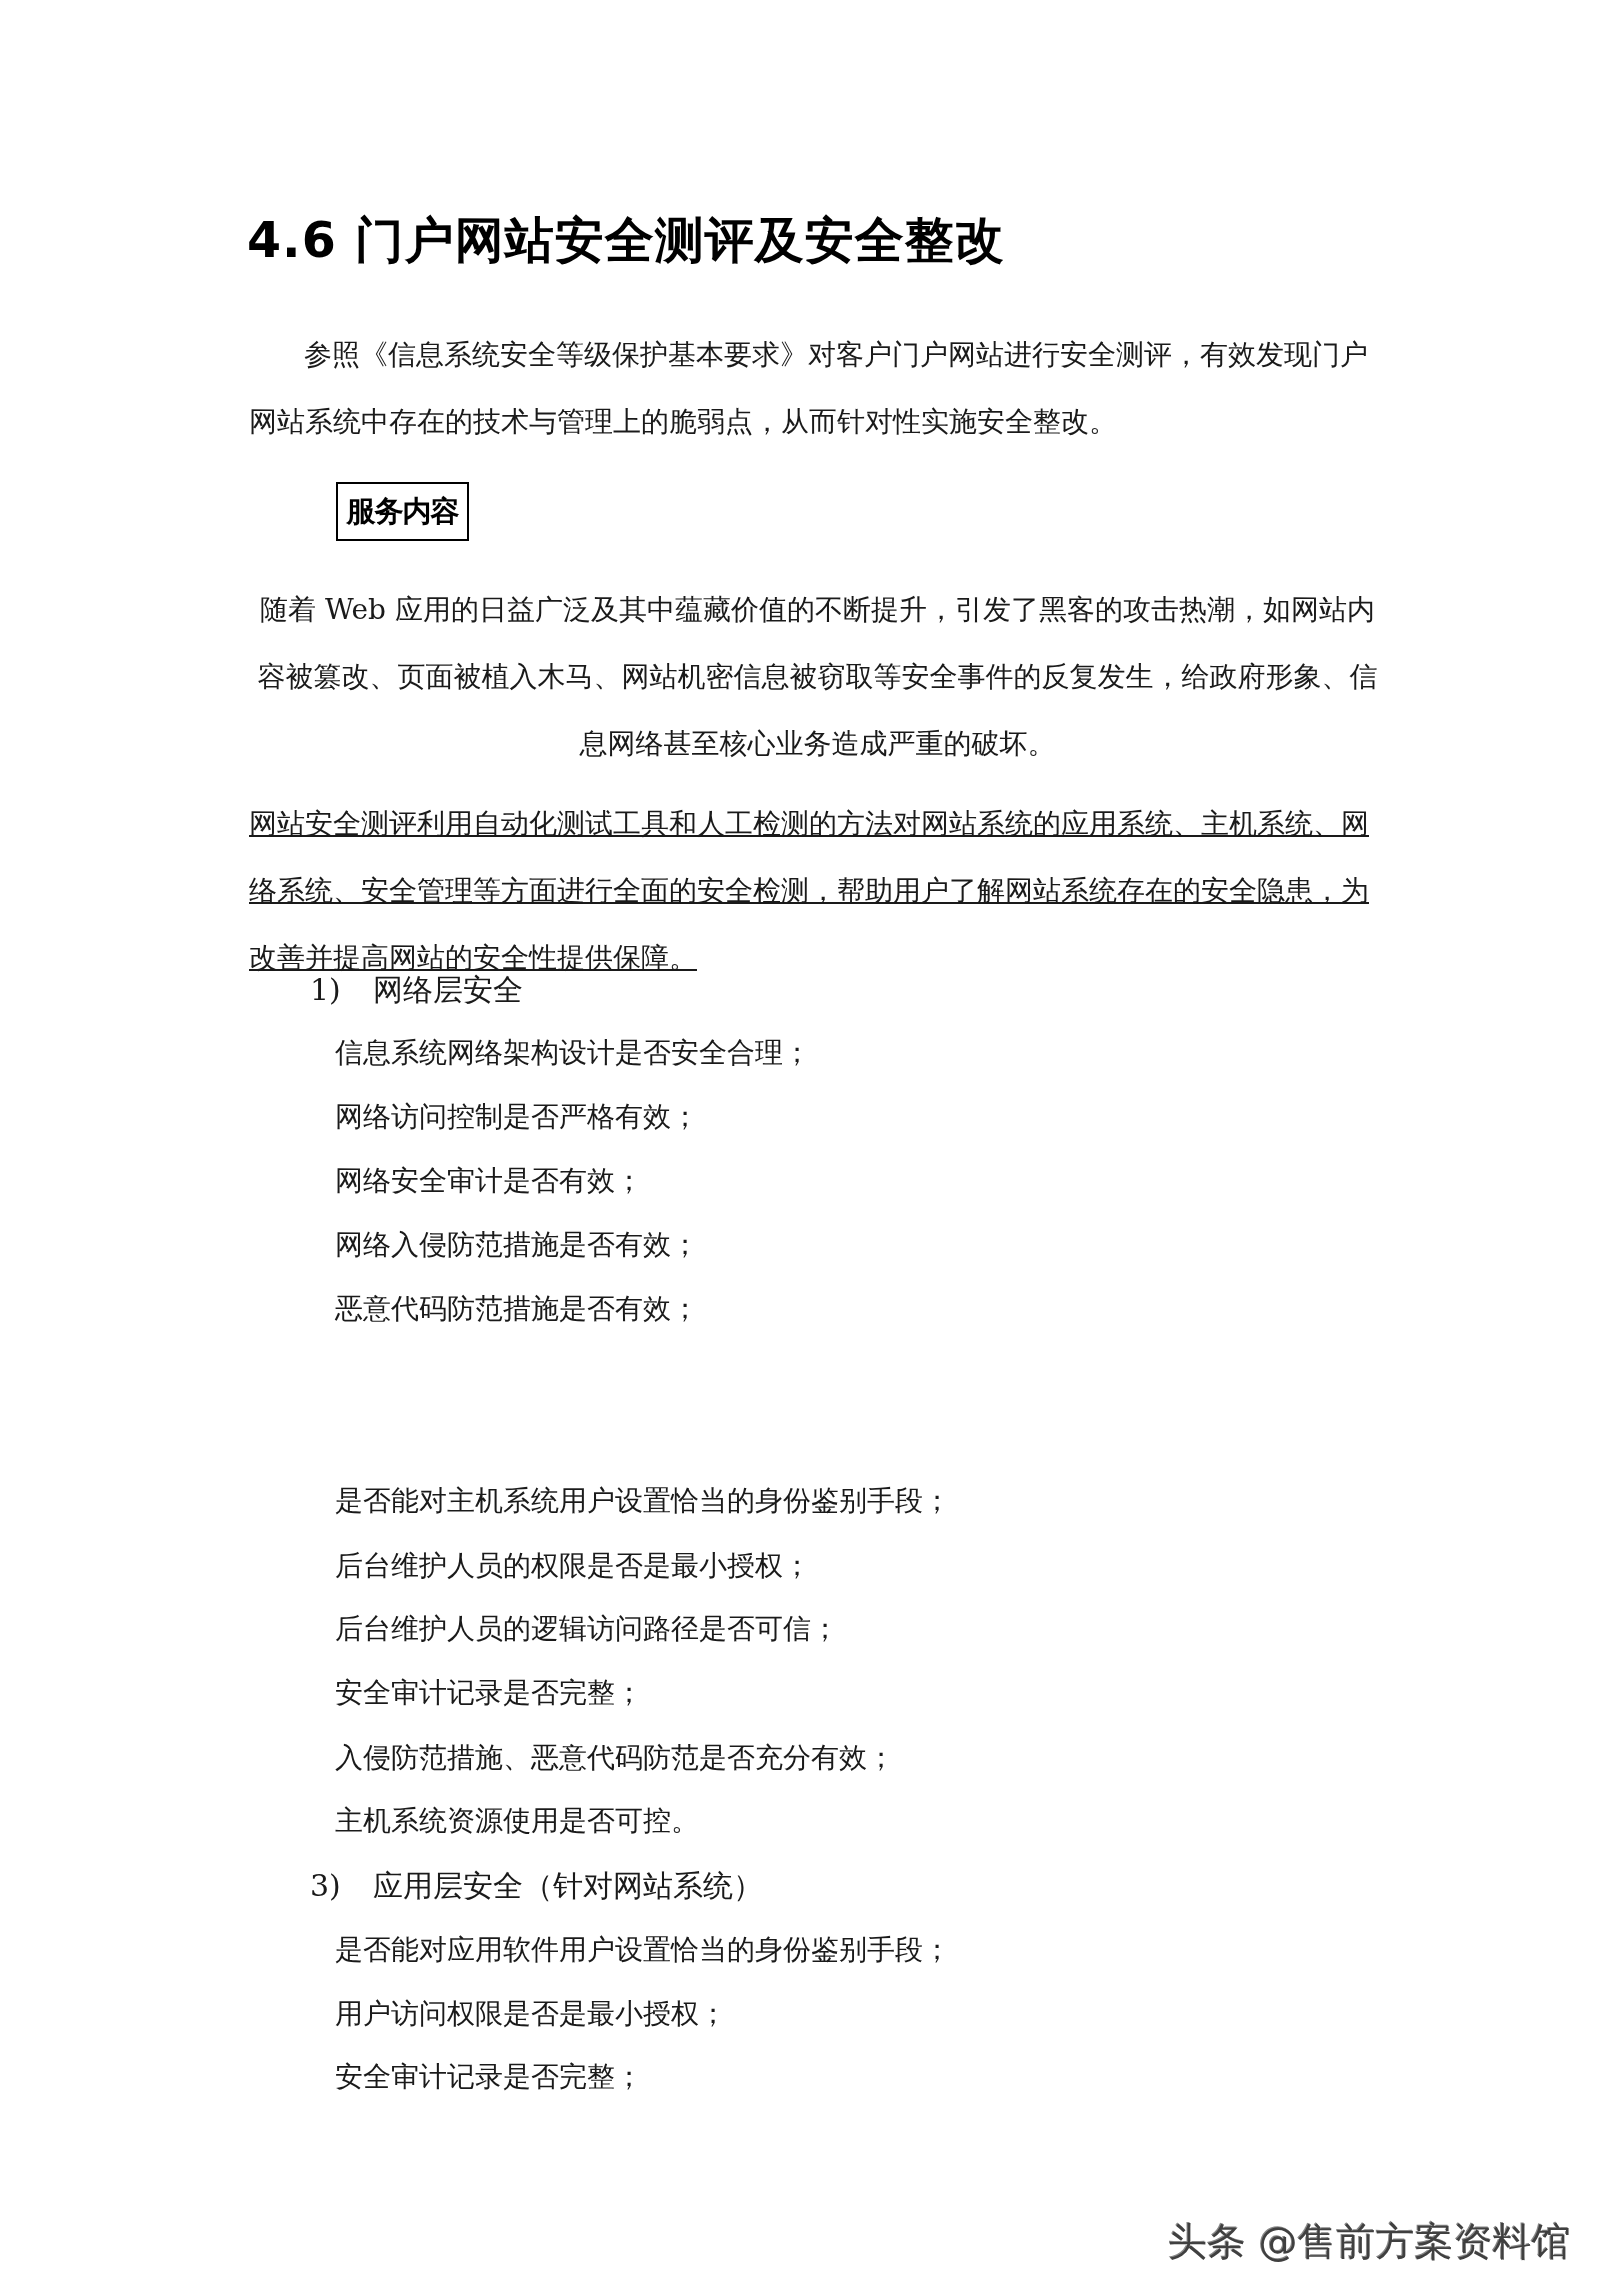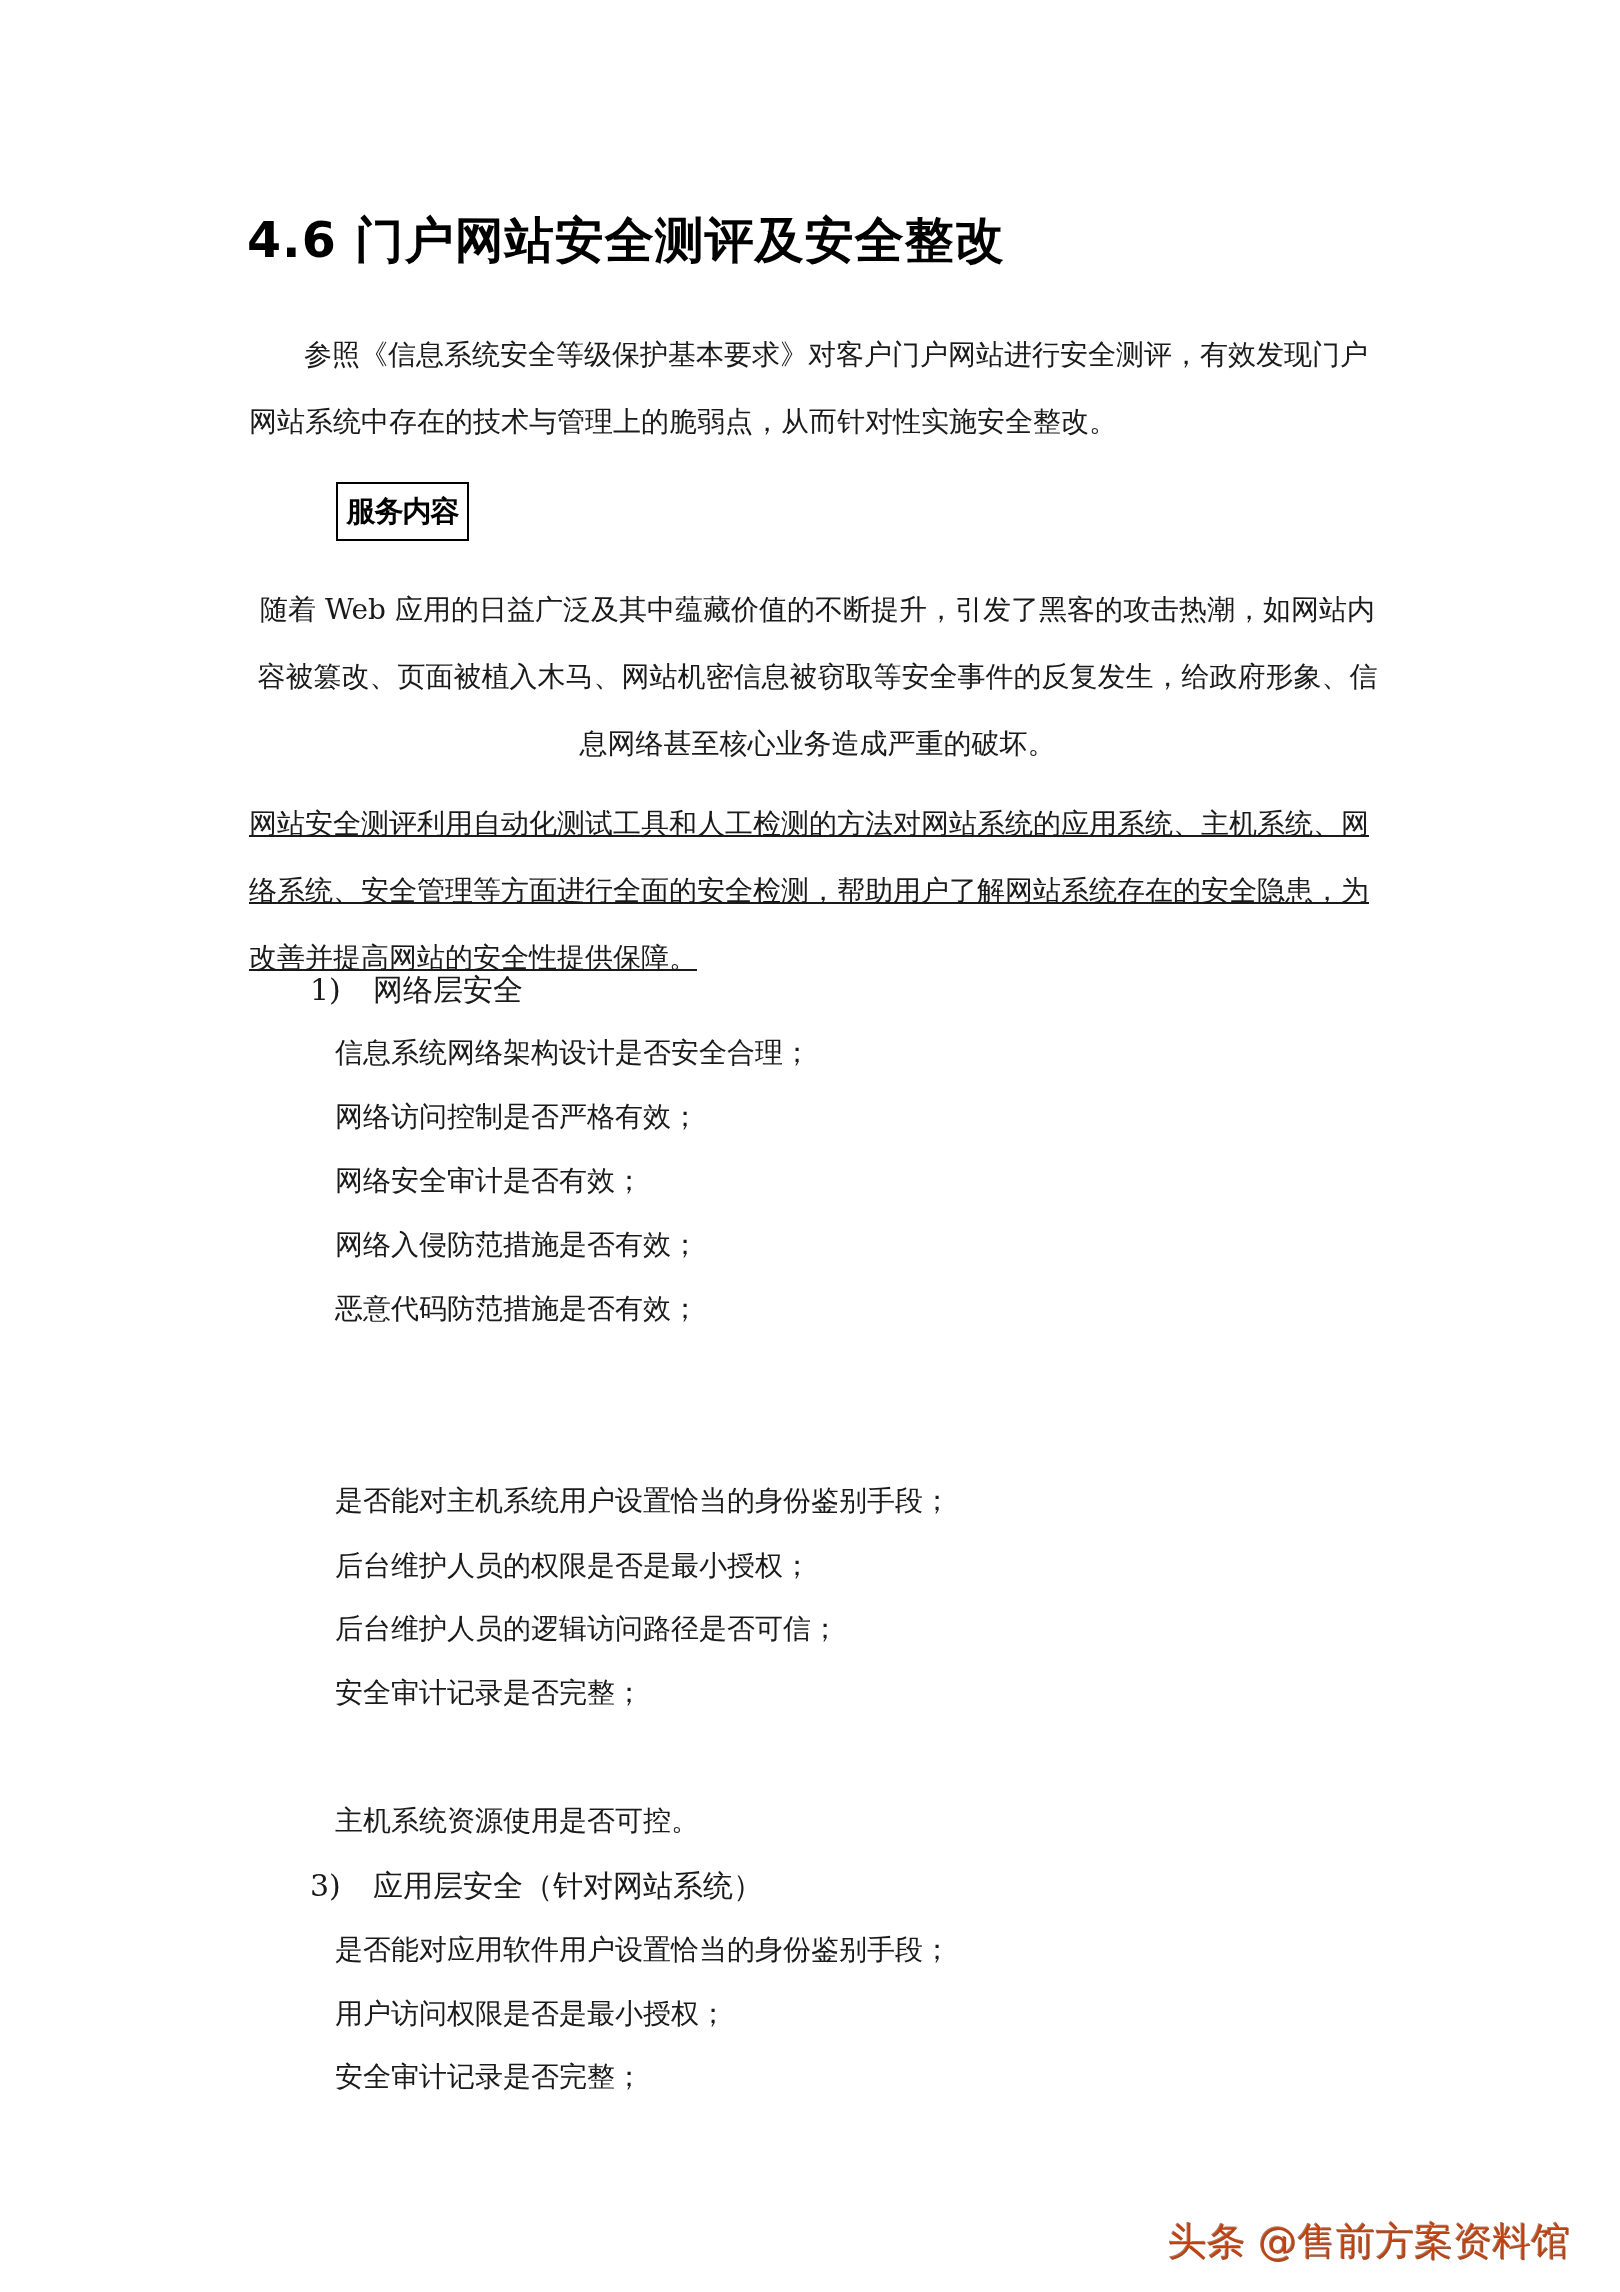--- a/index.html
+++ b/index.html
@@ -30,21 +30,21 @@
   .p2 { top: 790px; text-decoration: underline; }
   .list-head {
     position: absolute; left: 310px; font-size: 30px; color: #1a1a1a; white-space: nowrap;
   }
   .list-head .num { display: inline-block; width: 63px; }
   .item {
     position: absolute; left: 335px; font-size: 28px; color: #1a1a1a; white-space: nowrap;
   }
   .watermark {
     position: absolute; left: 1168px; top: 2215px;
-    font-family: "DejaVu Sans", sans-serif; font-size: 39px; color: #c2410c;
+    font-family: "DejaVu Sans", sans-serif; font-size: 39px; color: #404040;
     text-shadow: 1px 1px 1px #fff, -1px -1px 0 #888; white-space: nowrap;
   }
 </style>
 </head>
 <body>
 
 <div class="page">
   <div class="heading">4.6 门户网站安全测评及安全整改</div>
 
   <div class="para intro">参照《信息系统安全等级保护基本要求》对客户门户网站进行安全测评，有效发现门户网站系统中存在的技术与管理上的脆弱点，从而针对性实施安全整改。</div>
@@ -60,20 +60,21 @@
   <div class="item" style="top:1034px">信息系统网络架构设计是否安全合理；</div>
   <div class="item" style="top:1098px">网络访问控制是否严格有效；</div>
   <div class="item" style="top:1162px">网络安全审计是否有效；</div>
   <div class="item" style="top:1226px">网络入侵防范措施是否有效；</div>
   <div class="item" style="top:1290px">恶意代码防范措施是否有效；</div>
 
   <div class="item" style="top:1482px">是否能对主机系统用户设置恰当的身份鉴别手段；</div>
   <div class="item" style="top:1547px">后台维护人员的权限是否是最小授权；</div>
   <div class="item" style="top:1610px">后台维护人员的逻辑访问路径是否可信；</div>
   <div class="item" style="top:1674px">安全审计记录是否完整；</div>
+  <div class="item" style="top:1739px">入侵防范措施、恶意代码防范是否充分有效；</div>
   <div class="item" style="top:1802px">主机系统资源使用是否可控。</div>
 
   <div class="list-head" style="top:1866px">
     <span class="num">3)</span><span>应用层安全（针对网站系统）</span>
   </div>
   <div class="item" style="top:1931px">是否能对应用软件用户设置恰当的身份鉴别手段；</div>
   <div class="item" style="top:1995px">用户访问权限是否是最小授权；</div>
   <div class="item" style="top:2058px">安全审计记录是否完整；</div>
 
   <div class="watermark">头条 @售前方案资料馆</div>

